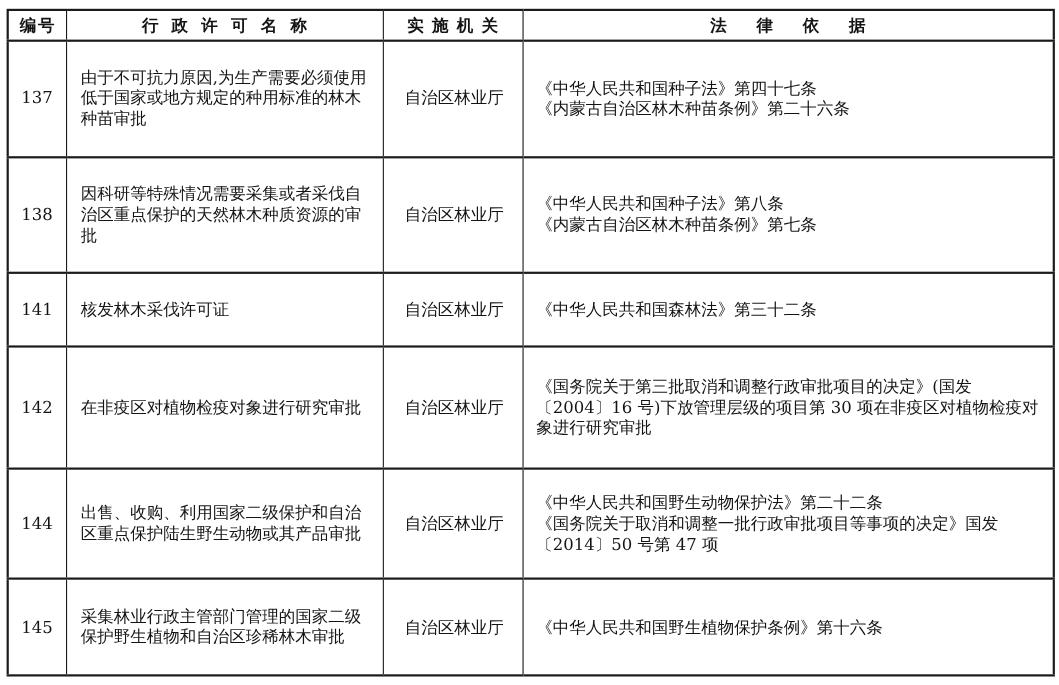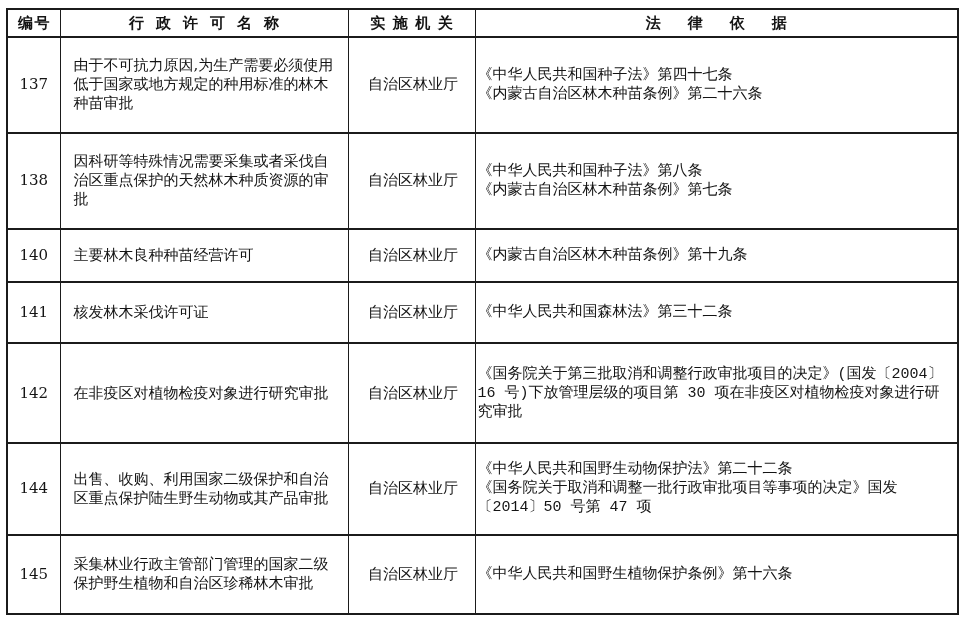--- a/index.html
+++ b/index.html
@@ -49,23 +49,22 @@
   td.c-name {
     text-align: left;
     padding: 3px 8px 3px 13px;
   }
   td.c-agency {
     text-align: center;
     padding: 3px 4px 3px 7px;
   }
   td.c-legal {
     text-align: left;
-    padding: 4px 10px 4px 2px;
+    padding: 4px 10px 4px 12px;
     white-space: pre-line;
-    font-family: Liberation Mono, monospace;
   }
 </style>
 </head>
 <body>
 
 <div class="page">
   <table class="permits">
     <colgroup>
       <col style="width:53px">
       <col style="width:288px">
@@ -88,26 +87,20 @@
         <td class="c-legal">《中华人民共和国种子法》第四十七条
 《内蒙古自治区林木种苗条例》第二十六条</td>
       </tr>
       <tr style="height:82px">
         <td class="c-num">138</td>
         <td class="c-name">因科研等特殊情况需要采集或者采伐自治区重点保护的天然林木种质资源的审批</td>
         <td class="c-agency">自治区林业厅</td>
         <td class="c-legal">《中华人民共和国种子法》第八条
 《内蒙古自治区林木种苗条例》第七条</td>
       </tr>
-      <tr style="height:46px">
-        <td class="c-num">140</td>
-        <td class="c-name">主要林木良种种苗经营许可</td>
-        <td class="c-agency">自治区林业厅</td>
-        <td class="c-legal">《内蒙古自治区林木种苗条例》第十九条</td>
-      </tr>
       <tr style="height:52px">
         <td class="c-num">141</td>
         <td class="c-name">核发林木采伐许可证</td>
         <td class="c-agency">自治区林业厅</td>
         <td class="c-legal">《中华人民共和国森林法》第三十二条</td>
       </tr>
       <tr style="height:86px">
         <td class="c-num">142</td>
         <td class="c-name">在非疫区对植物检疫对象进行研究审批</td>
         <td class="c-agency">自治区林业厅</td>

